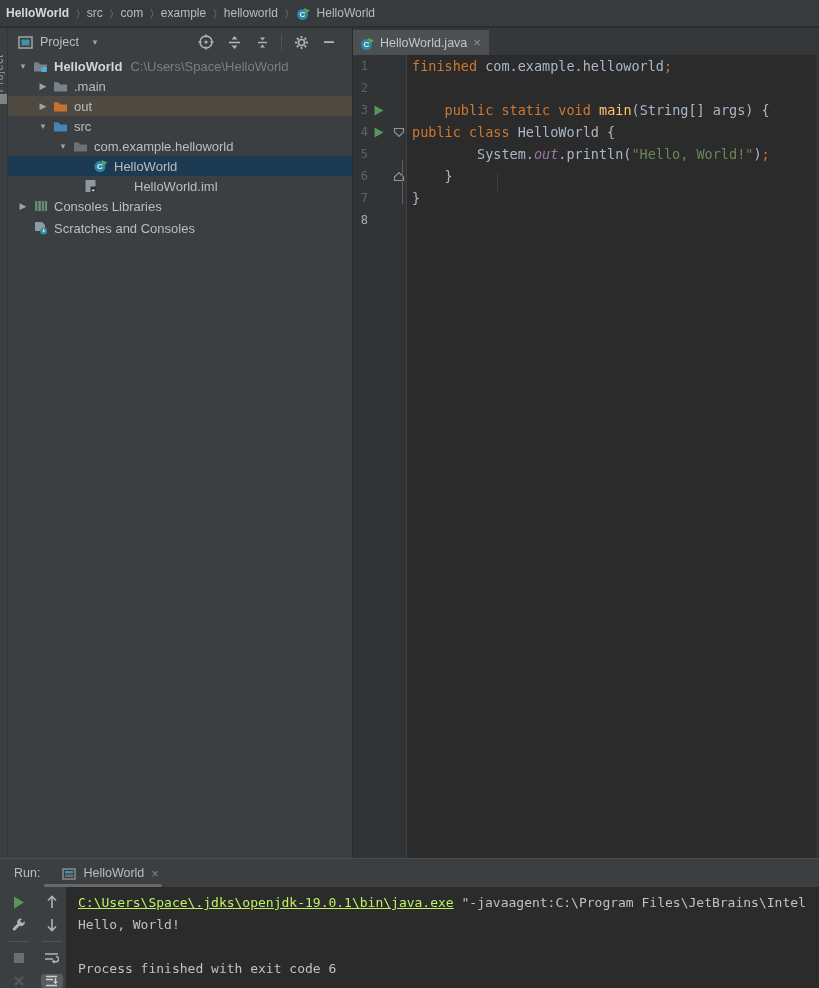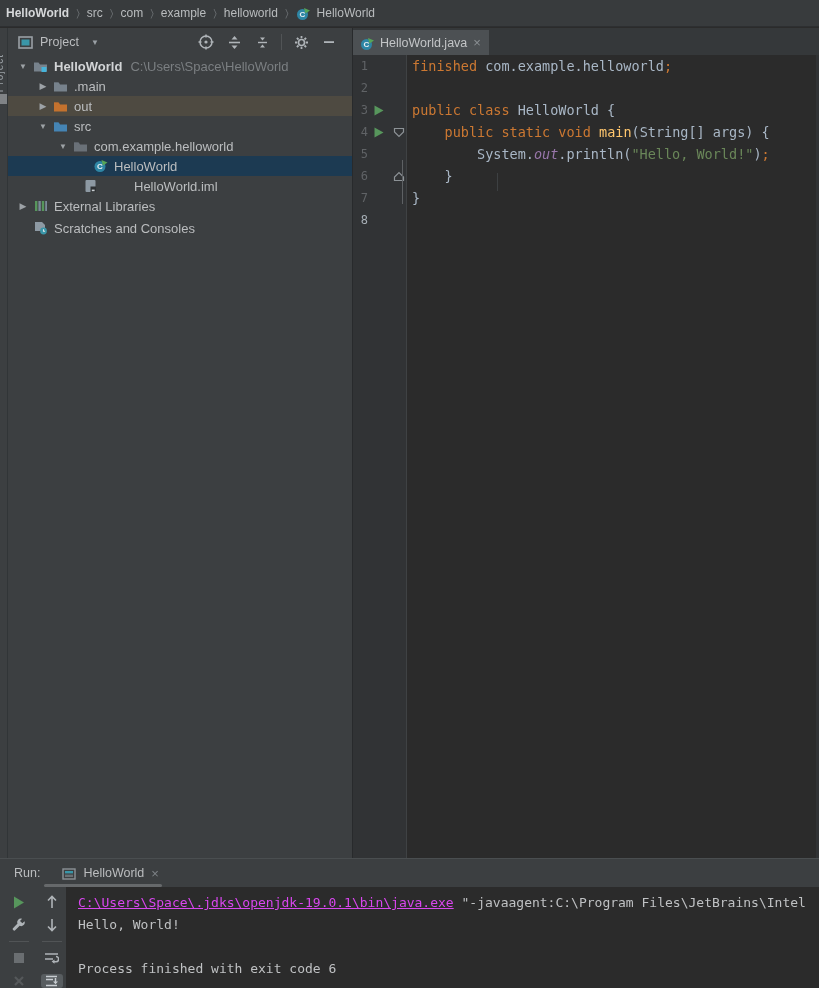--- a/index.html
+++ b/index.html
@@ -90,21 +90,21 @@
     background:#66696b; border-radius:2px; }
   .run-body { position:relative; display:flex; height:101px; }
   .run-col { width:37px; flex:none; display:flex; flex-direction:column; align-items:center;
     padding-top:8px; gap:9px; }
   .run-col.second { width:29px; }
   .run-col .tb-hsep { width:20px; height:1px; background:#515456; }
   .run-col .tbico.active { background:#585d60; border-radius:3px; width:22px; height:20px; }
   .console { flex:1; background:#2b2b2b; padding:5px 0 0 12px; overflow:hidden; }
   .console-line { height:22px; line-height:22px; white-space:pre;
     font-family:"DejaVu Sans Mono", monospace; font-size:13px; color:#bfc1c3; }
-  .cs-link { color:#d946ef; text-decoration:underline; cursor:pointer; }
+  .cs-link { color:#bef264; text-decoration:underline; cursor:pointer; }
 </style>
 </head>
 <body>
 
 <div class="app">
 
   <div class="navbar" id="breadcrumbs">
       <span class="crumb first">HelloWorld</span>
       <span class="crumb-sep">〉</span>
       <span class="crumb">src</span>
@@ -256,21 +256,21 @@
         <div class="tree-row" style="padding-left: 6px;">
           <span class="tw-arrow">▶</span>
           <span class="tw-ico">
             <svg width="14" height="14" viewBox="0 0 14 14">
               <rect x="1" y="2" width="2.4" height="10" fill="#57965c"></rect>
               <rect x="4.4" y="2" width="2.4" height="10" fill="#7a8a99"></rect>
               <rect x="7.8" y="2" width="2.4" height="10" fill="#57965c"></rect>
               <rect x="11.2" y="2" width="1.8" height="10" fill="#7a8a99"></rect>
             </svg>
           </span>
-          <span class="tw-label">External Libraries</span>
+          <span class="tw-label">Consoles Libraries</span>
         </div>
         <div class="tree-row" style="padding-left: 6px; align-items: flex-end;">
           <span class="tw-arrow"></span>
           <span class="tw-ico">
             <svg width="15" height="14" viewBox="0 0 15 14">
               <path d="M2 1 h7 l3 3 v6 h-10 z" fill="#8d99a3"></path>
               <path d="M2 4 l4 4 M3.5 2.5 l4 4" stroke="#5b6putable064" stroke-width="0"></path>
               <circle cx="10.5" cy="10" r="3.4" fill="#3a96a8"></circle>
               <path d="M10.5 8.3 v1.9 h1.6" stroke="#dfe5e8" stroke-width="1.1" fill="none"></path>
             </svg>
@@ -352,22 +352,22 @@
           <div class="gutter-row">
             <span class="gr-num active">8</span>
             <span class="gr-ico"></span>
             <span class="gr-fold"></span>
           </div>
         </div>
       <div class="code-col" id="code">
         <div class="indent-guide"></div>
       <div class="code-line"><span class="tok-kw">finished</span><span> com.example.helloworld</span><span class="tok-kw">;</span></div>
           <div class="code-line"></div>
+          <div class="code-line"><span>    </span><span class="tok-kw">public</span><span> </span><span class="tok-kw">static</span><span> </span><span class="tok-kw">void</span><span> </span><span class="tok-fn">main</span><span>(String[] args) {</span></div>
           <div class="code-line"><span class="tok-kw">public</span><span> </span><span class="tok-kw">class</span><span> HelloWorld {</span></div>
-          <div class="code-line"><span>    </span><span class="tok-kw">public</span><span> </span><span class="tok-kw">static</span><span> </span><span class="tok-kw">void</span><span> </span><span class="tok-fn">main</span><span>(String[] args) {</span></div>
           <div class="code-line"><span>        System.</span><span class="tok-fld">out</span><span>.println(</span><span class="tok-str">"Hello, World!"</span><span>)</span><span class="tok-kw">;</span></div>
           <div class="code-line"><span>    }</span></div>
           <div class="code-line"><span>}</span></div>
           <div class="code-line"></div>
         </div>
       <div class="fold-line"></div>
       <div class="editor-scroll"></div>
     </div>
   </div>
 

